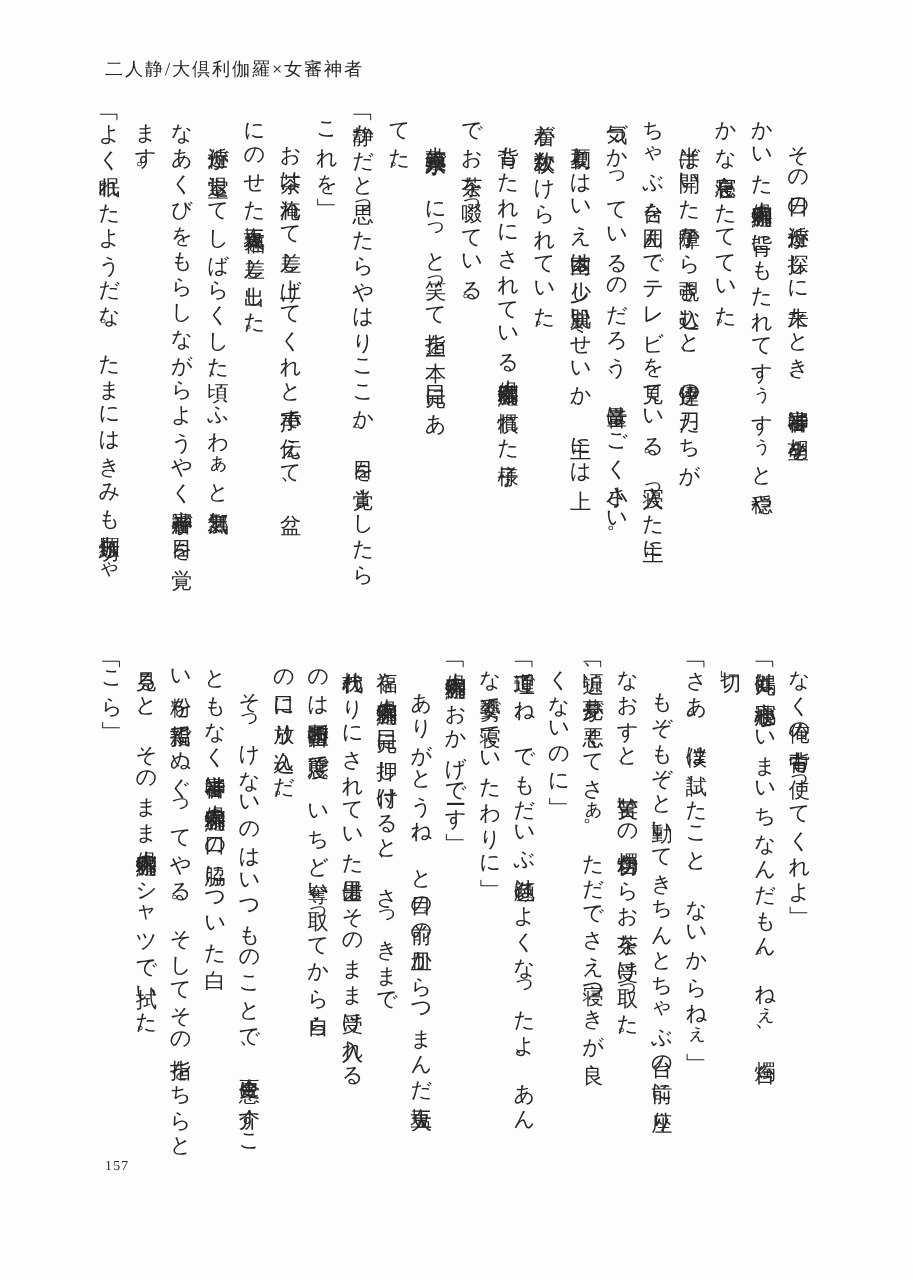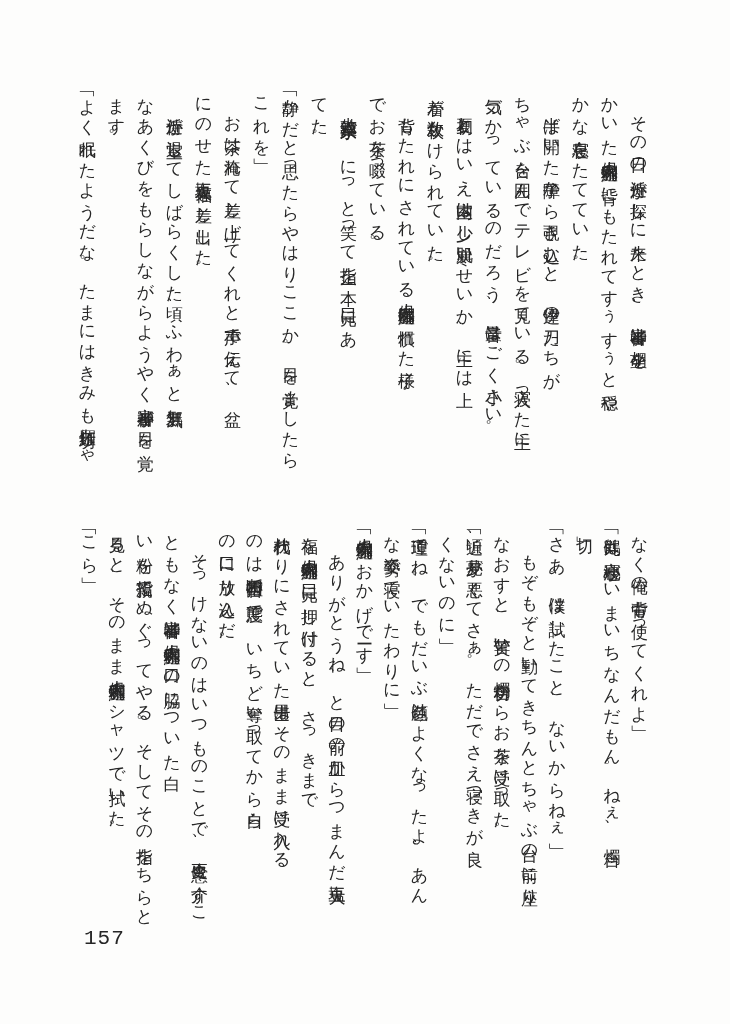--- a/index.html
+++ b/index.html
@@ -43,29 +43,29 @@
     letter-spacing: 1.2px;
     white-space: nowrap;
   }
   .block1 .vline { line-height: 29px; }
   .block2 .vline { line-height: 27.5px; }
   .vline.indent { padding-top: 18px; }
   .page-number {
     position: absolute;
     left: 84px;
     top: 927px;
-    font-size: 21px;
+    font-size: 11px;
     letter-spacing: 1px;
-    font-family: Liberation Mono, monospace;
   }
 </style>
 </head>
 <body>
 
 <div class="page" style="color: rgb(38, 38, 38); background: rgb(253, 253, 252);">
+  <div class="header">二人静/大倶利伽羅×女審神者</div>
 
   <div class="vblock block1">
       <div class="vline indent">その日の近侍が探しに来たとき、審神者は胡坐を</div>
       <div class="vline">かいた大倶利伽羅の背にもたれてすぅすぅと穏や</div>
       <div class="vline">かな寝息をたてていた。</div>
       <div class="vline indent">半ば開いた障子から覗き込むと、伊達の刀たちが</div>
       <div class="vline">ちゃぶ台を囲んでテレビを見ている。寝入った主に</div>
       <div class="vline">気づかっているのだろう、音量はごく小さい。</div>
       <div class="vline indent">初夏とはいえ室内は少し肌寒いせいか、主には上</div>
       <div class="vline">着が数枚かけられていた。</div>

